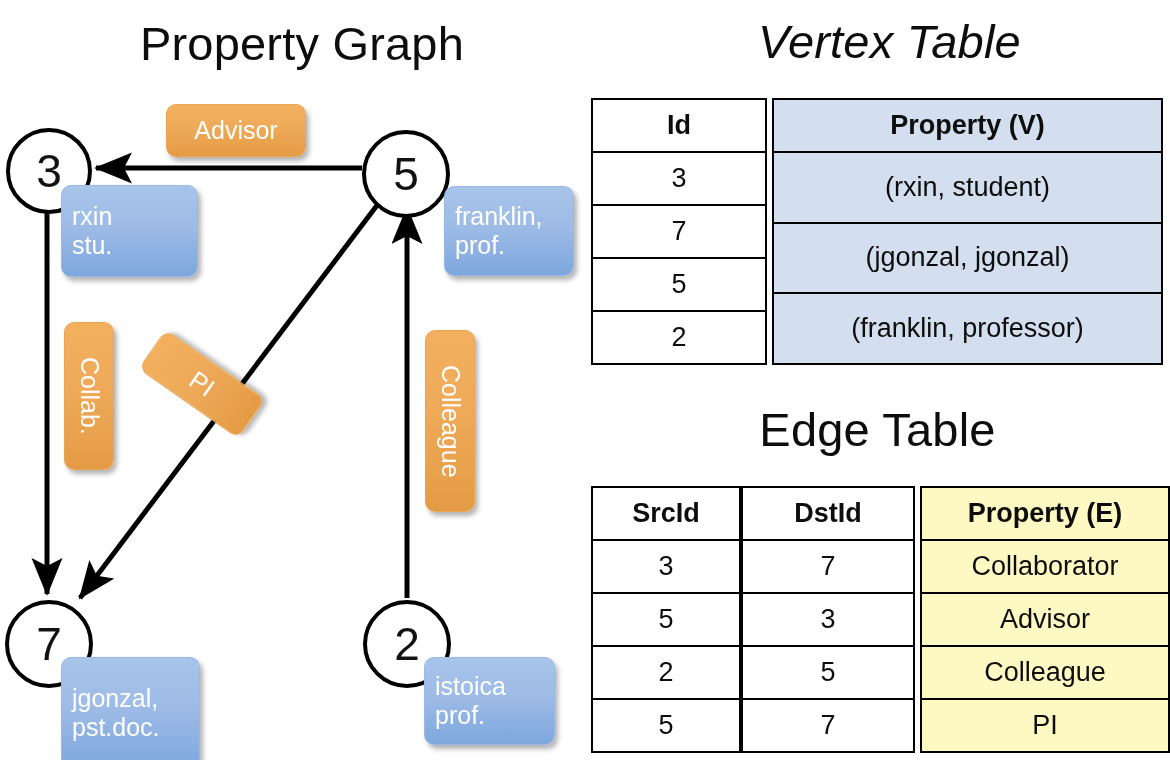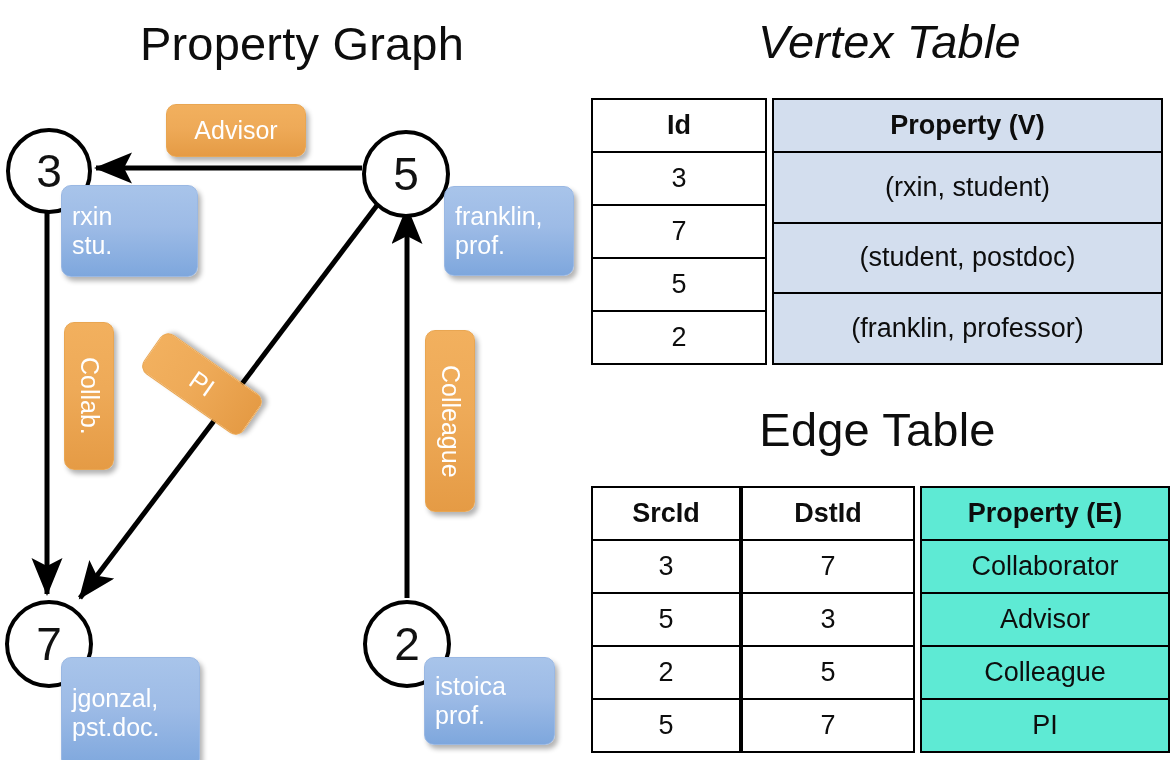--- a/index.html
+++ b/index.html
@@ -106,21 +106,21 @@
   }
   table.grid th { font-weight: bold; font-size: 27px; }
 
   #vertex-id-table   { width: 176px; }
   #vertex-prop-table { width: 391px; }
   #vertex-prop-table th, #vertex-prop-table td { background: #d3deee; }
 
   #edge-src-table  { width: 150px; }
   #edge-dst-table  { width: 174px; }
   #edge-prop-table { width: 250px; }
-  #edge-prop-table th, #edge-prop-table td { background: #5eead4; }
+  #edge-prop-table th, #edge-prop-table td { background: #fef9c3; }
 
   #vertex-table-wrap { left: 591px; top: 98px; }
   #edge-table-wrap   { left: 591px; top: 486px; }
   .col-gap { width: 5px; }
 </style>
 </head>
 <body>
 
 <div class="slide-title" id="title-property-graph">Property Graph</div>
 
@@ -225,21 +225,21 @@
     <thead>
       <tr>
         <th>Property (V)</th>
       </tr>
     </thead>
     <tbody>
       <tr>
           <td>(rxin, student)</td>
         </tr>
       <tr>
-          <td>(student, postdoc)</td>
+          <td>(jgonzal, jgonzal)</td>
         </tr>
       <tr>
           <td>(franklin, professor)</td>
         </tr>
     </tbody>
   </table>
 </div>
 
 <div class="tbl-wrap" id="edge-table-wrap">
   <table class="grid" id="edge-src-table">

